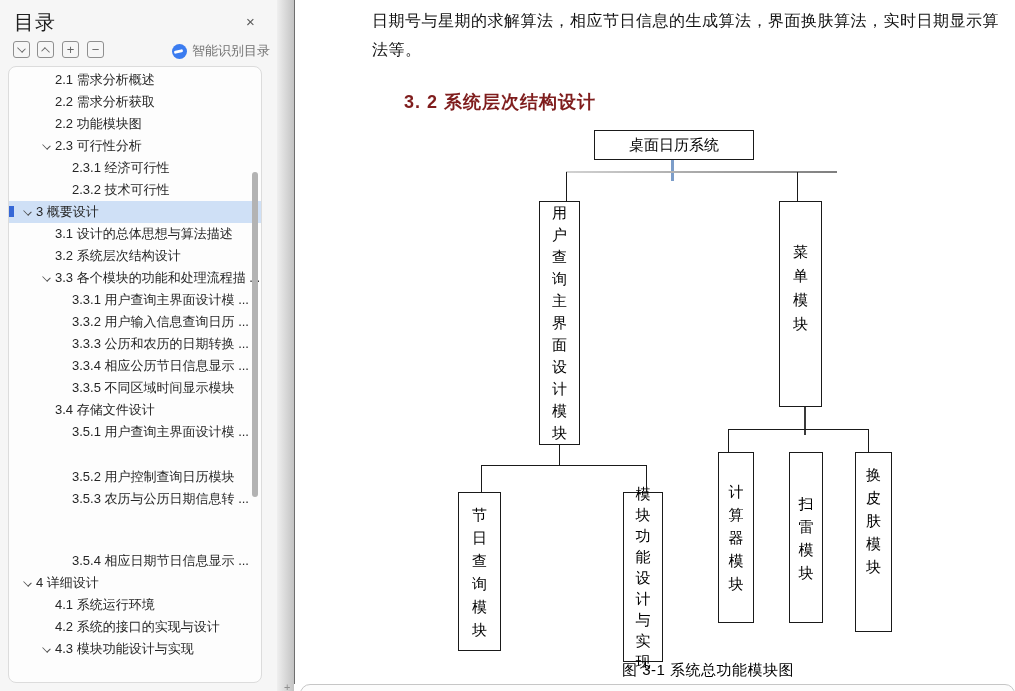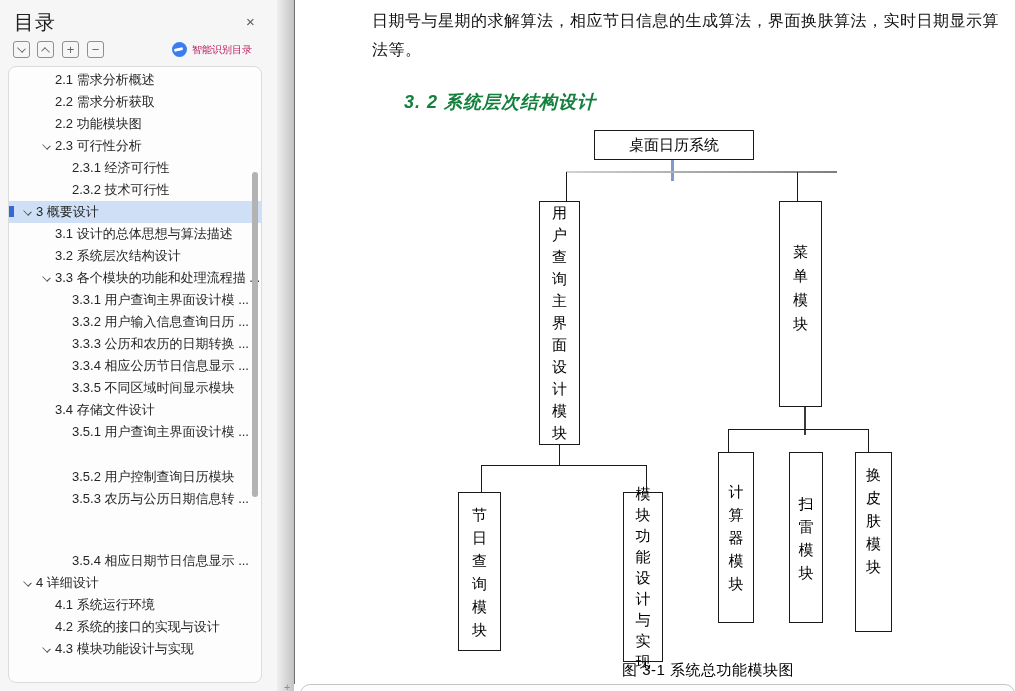--- a/index.html
+++ b/index.html
@@ -10,21 +10,21 @@
   #sidebar { position:absolute; left:0; top:0; width:277px; height:691px; background:#f6f6f6; }
   .sb-title { position:absolute; left:14px; top:9px; font-size:20px; font-weight:500; color:#202020; letter-spacing:1px; }
   .sb-close { position:absolute; left:246px; top:13px; font-size:15px; color:#5a5a5a; cursor:pointer; }
   .sb-btn { position:absolute; top:41px; width:17px; height:17px; border:1px solid #8f8f8f; border-radius:3px;
             display:flex; align-items:center; justify-content:center; color:#666; font-size:13px; line-height:1; }
   .chev-shape { width:7px; height:7px; border-right:1.3px solid #666; border-bottom:1.3px solid #666; transform:rotate(45deg) scale(1,.75); margin-top:-3px; }
   .chev-shape.up { transform:rotate(-135deg) scale(1,.75); margin-top:3px; }
   .ai-btn { position:absolute; left:172px; top:42px; display:flex; align-items:center; gap:5px; cursor:pointer; }
   .ai-circle { width:15px; height:15px; border-radius:50%; background:#3b7cf0; position:relative; }
   .ai-circle::after { content:""; position:absolute; left:2px; top:6px; width:9px; height:3px; background:#fff; border-radius:2px; transform:rotate(-12deg); }
-  .ai-label { font-size:10px; color:#be185d; }
+  .ai-label { font-size:13px; color:#737373; }
 
   #toc-panel { position:absolute; left:8px; top:66px; width:254px; height:617px; background:#fdfdfd;
                border:1px solid #dcdcdc; border-radius:8px; overflow:hidden; padding-top:2px; }
   .toc-row { position:relative; height:22px; display:flex; align-items:center; font-size:13px; color:#262626; white-space:nowrap; cursor:pointer; }
   .toc-row.lv1 { padding-left:13px; }
   .toc-row.lv2 { padding-left:32px; }
   .toc-row.lv3 { padding-left:49px; }
   .toc-chev { width:10px; height:10px; margin-right:4px; flex:0 0 10px; position:relative; }
   .toc-chev::after { content:""; position:absolute; left:2px; top:1px; width:6px; height:6px;
                      border-right:1.3px solid #4a4a4a; border-bottom:1.3px solid #4a4a4a; transform:rotate(45deg) scale(1,.72); }
@@ -33,21 +33,21 @@
   .toc-label { overflow:hidden; text-overflow:clip; }
   #sb-scroll-thumb { position:absolute; left:252px; top:172px; width:6px; height:325px; background:#b3b3b3; border-radius:3px; }
 
   
   #page-shadow { position:absolute; left:277px; top:0; width:17px; height:691px; background:linear-gradient(to right,#efefef,#c3c3c3); }
   #page-edge { position:absolute; left:294px; top:0; width:1px; height:684px; background:#6e6e6e; }
 
   
   #page { position:absolute; left:295px; top:0; width:720px; height:684px; background:#fff; overflow:visible; color:#111; }
   #para { position:absolute; left:77px; top:-23px; width:645px; font-size:16px; line-height:29px; letter-spacing:0.5px; color:#111; }
-  #doc-heading { position:absolute; left:109px; top:90px; font-size:18px; font-weight:bold; letter-spacing:1px; color:#15803d;font-style:italic; }
+  #doc-heading { position:absolute; left:109px; top:90px; font-size:18px; font-weight:bold; letter-spacing:1px; color:#7f1d1d; }
 
   
   .dbox { position:absolute; border:1px solid #1a1a1a; background:#fff; display:flex; align-items:center; justify-content:center; font-size:15px; color:#000; }
   .vtext { display:block; width:17px; word-break:break-all; text-align:center; }
   #n-root   { left:299px; top:130px; width:160px; height:30px; }
   #n-userui { left:244px; top:201px; width:41px; height:244px; } #n-userui .vtext { line-height:22px; }
   #n-menu   { left:484px; top:201px; width:43px; height:206px; align-items:flex-start; } #n-menu .vtext { line-height:24px; margin-top:38px; }
   #n-holiday{ left:163px; top:492px; width:43px; height:159px; } #n-holiday .vtext { line-height:23px; }
   #n-lunar  { left:328px; top:492px; width:40px; height:170px; } #n-lunar .vtext { line-height:21px; }
   #n-calc   { left:423px; top:452px; width:36px; height:171px; } #n-calc .vtext { line-height:23px; }

